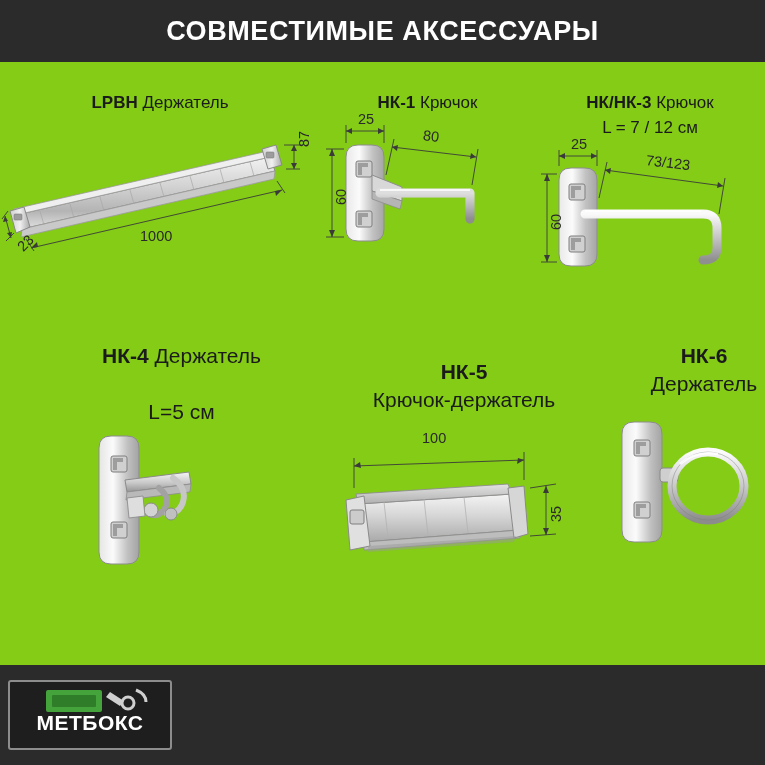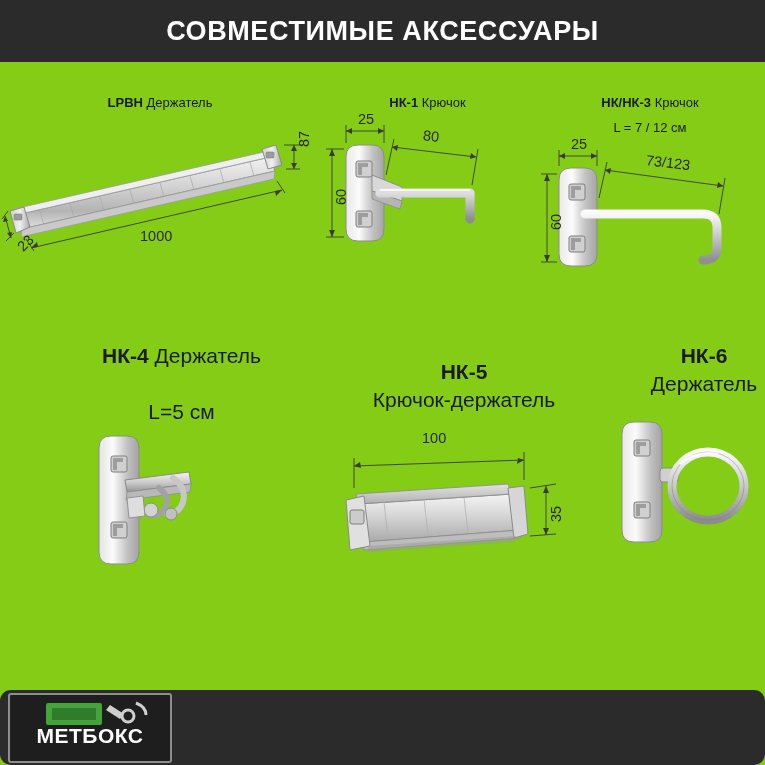--- a/index.html
+++ b/index.html
@@ -58,21 +58,21 @@
   .c1 { width: 320px; }
   .c2 { width: 215px; }
   .c3 { width: 230px; }
 
   .r2c1 { width: 285px; }
   .r2c2 { width: 280px; margin-top: 16px; }
   .r2c3 { width: 200px; }
 
   .caption {
     text-align: center;
-    font-size: 13px;
+    font-size: 17px;
     line-height: 25px;
     color: #1b1b1b;
     padding: 0 6px;
   }
   .caption .code { font-weight: bold; }
   .caption-big {
     font-size: 21px;
     line-height: 28px;
   }
   .figure {
@@ -81,27 +81,26 @@
   }
   
   .dim {
     position: absolute;
     font-size: 14.5px;
     color: #2a2a2a;
     white-space: nowrap;
   }
   svg { display: block; }
   .logo-bar {
-    height: 75px;
+    height: 100px;
     background: #2b2b2b;
     flex: 0 0 auto;
     display: flex;
     align-items: center;
     padding-left: 8px;
-    border-radius: 11px;
   }
   .logo-box {
     width: 160px;
     height: 66px;
     background: #1e1e1e;
     border: 2px solid #8d8d8d;
     border-radius: 3px;
     position: relative;
     display: flex;
     align-items: center;

